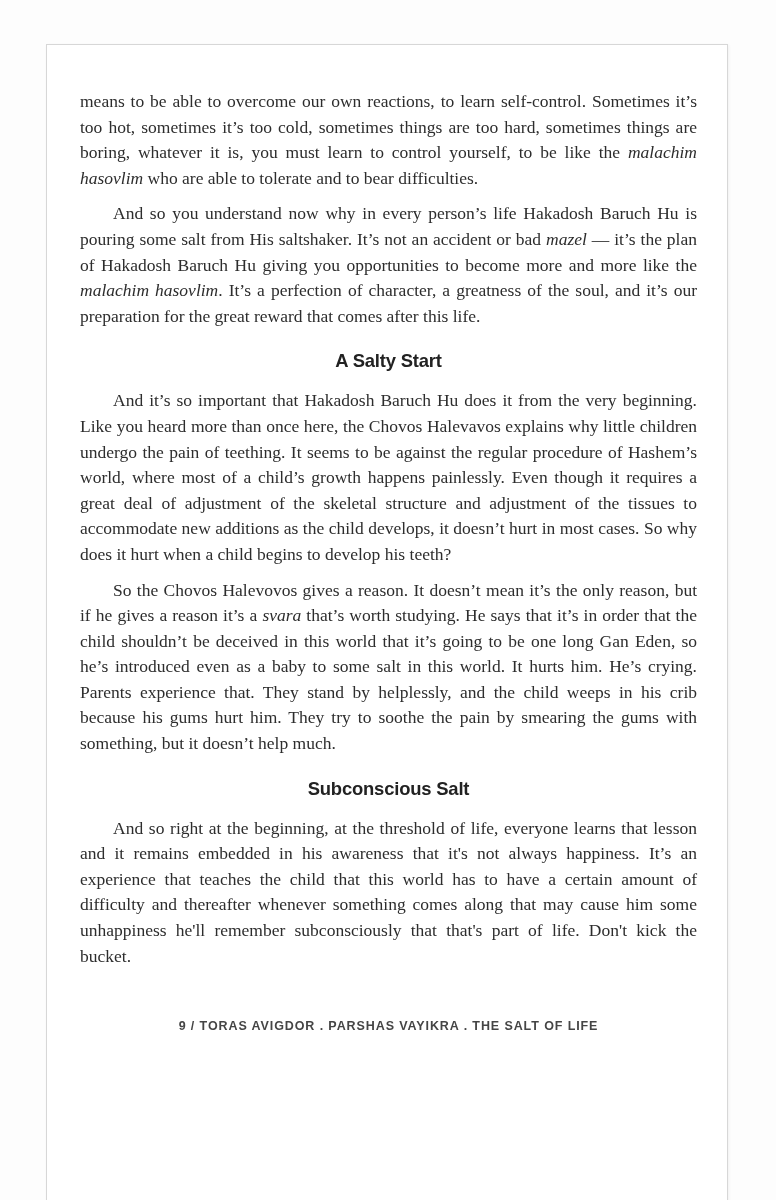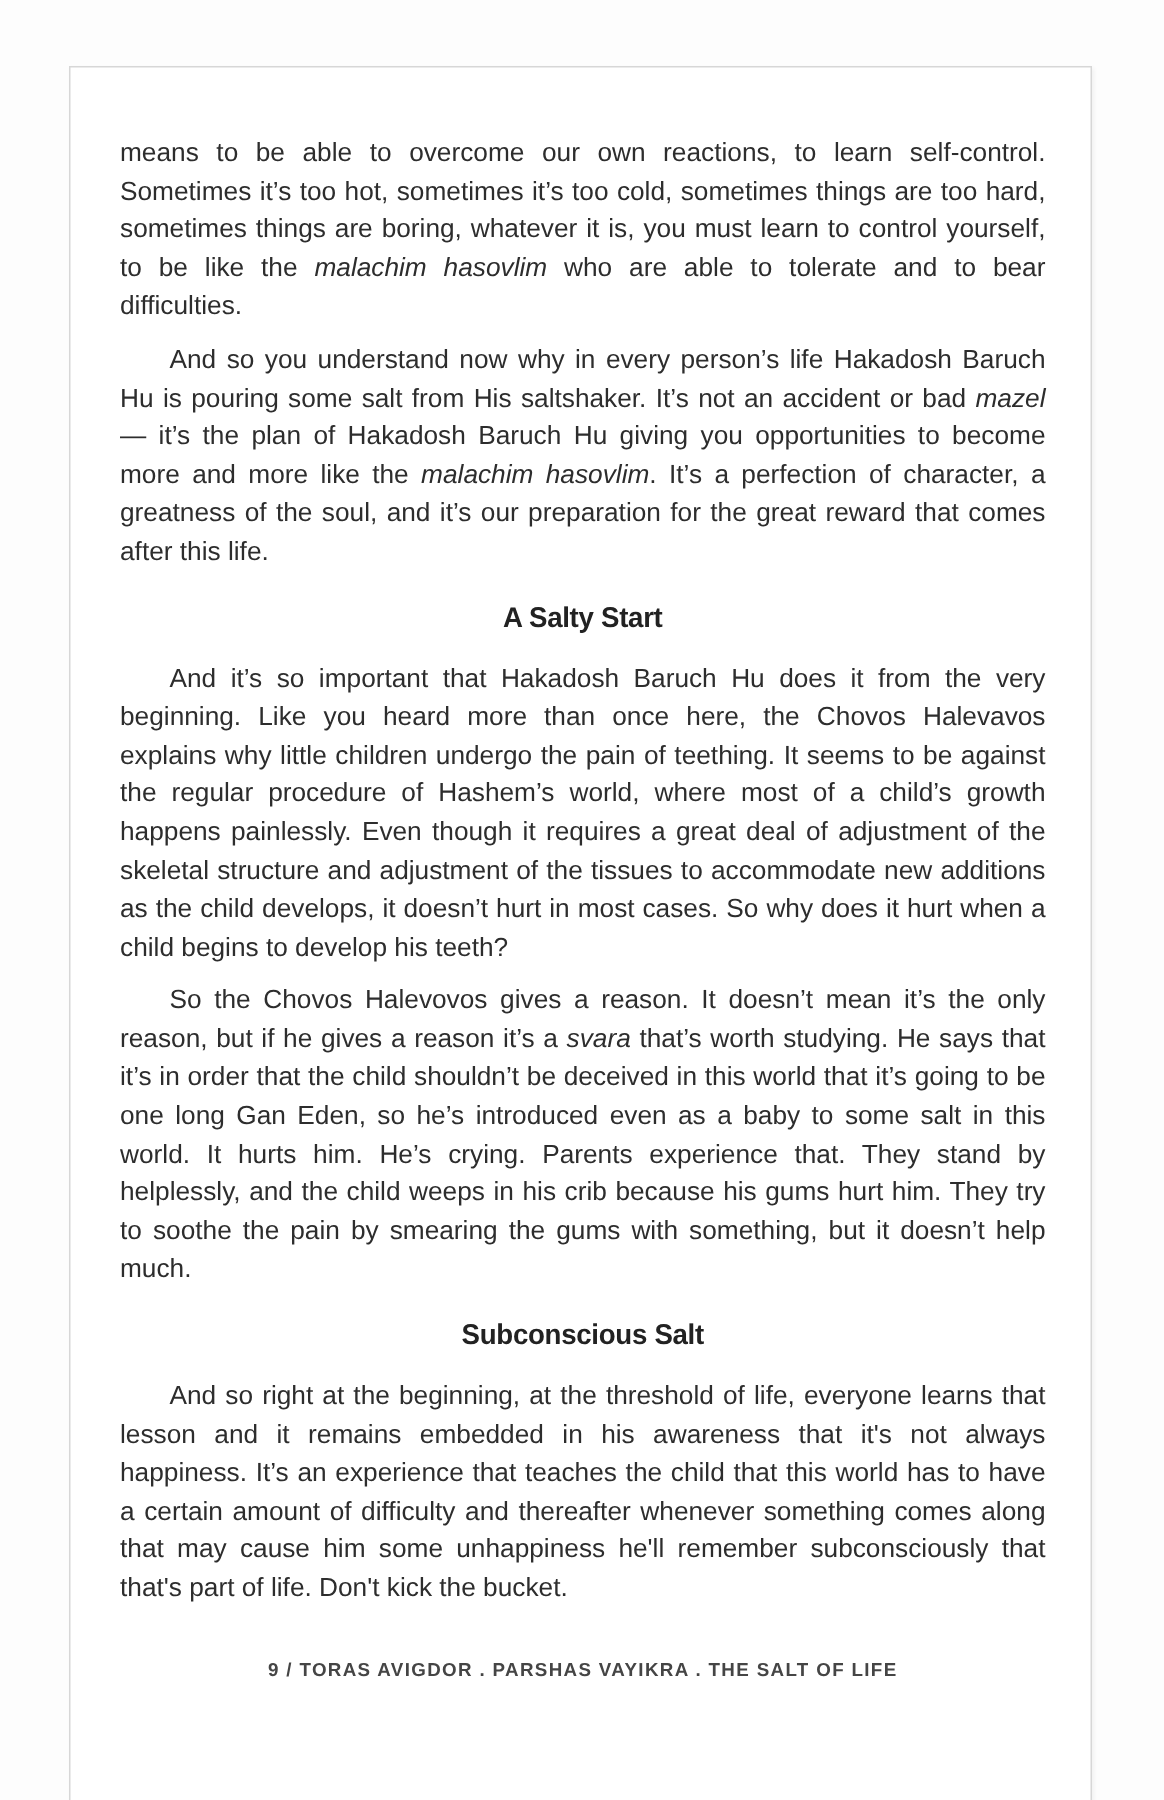--- a/index.html
+++ b/index.html
@@ -21,21 +21,21 @@
     background: #ffffff;
     border: 1px solid #d7d7d7;
     box-shadow: 1px 1px 3px rgba(0,0,0,0.05);
   }
 
   .page-inner {
     padding: 44px 30px 0 33px;
   }
 
   .body-para {
-    font-family: Liberation Sans, sans-serif;
+    font-family: Liberation Serif, serif;
     font-size: 17.5px;
     line-height: 25.6px;
     color: #2d2d2d;
     text-align: justify;
     margin-bottom: 10px;
   }
 
   .body-para.indent { text-indent: 33px; }
 
   .body-para .em { font-style: italic; }
@@ -52,21 +52,21 @@
     transform: scaleX(0.97);
   }
 
   .page-footer {
     font-family: "Liberation Sans", sans-serif;
     font-weight: 700;
     font-size: 12.5px;
     color: #454545;
     text-align: center;
     letter-spacing: 0.9px;
-    margin-top: 34px;
+    margin-top: 50px;
   }
 </style>
 </head>
 <body>
 
 <div class="page">
   <div class="page-inner">
     <div>
         <p class="body-para"><span class="">means to be able to overcome our own reactions, to learn self-control. Sometimes it’s too hot, sometimes it’s too cold, sometimes things are too hard, sometimes things are boring, whatever it is, you must learn to control yourself, to be like the </span><span class="em">malachim hasovlim</span><span class=""> who are able to tolerate and to bear difficulties.</span></p>
         <p class="body-para indent"><span class="">And so you understand now why in every person’s life Hakadosh Baruch Hu is pouring some salt from His saltshaker. It’s not an accident or bad </span><span class="em">mazel</span><span class=""> — it’s the plan of Hakadosh Baruch Hu giving you opportunities to become more and more like the </span><span class="em">malachim hasovlim</span><span class="">. It’s a perfection of character, a greatness of the soul, and it’s our preparation for the great reward that comes after this life.</span></p>

